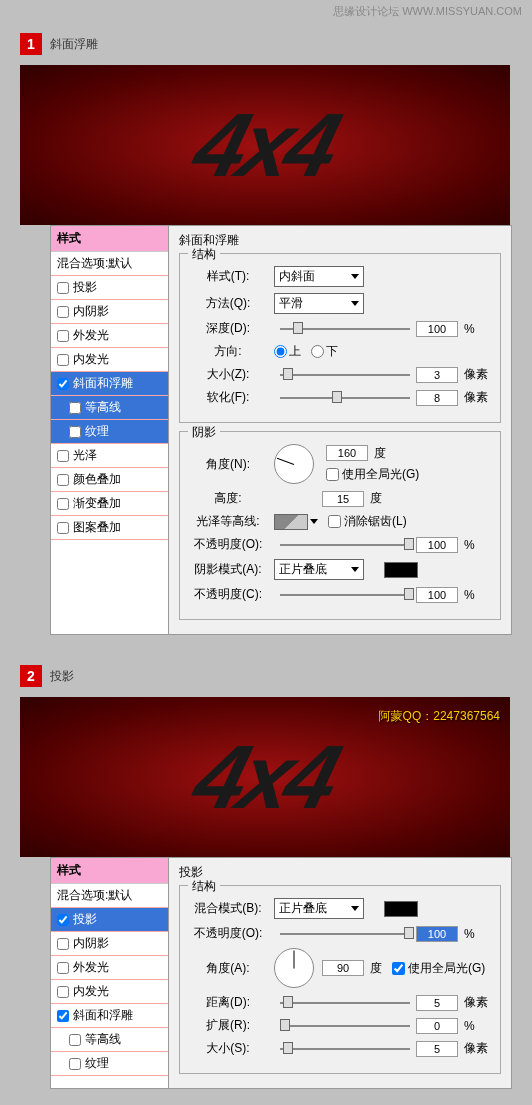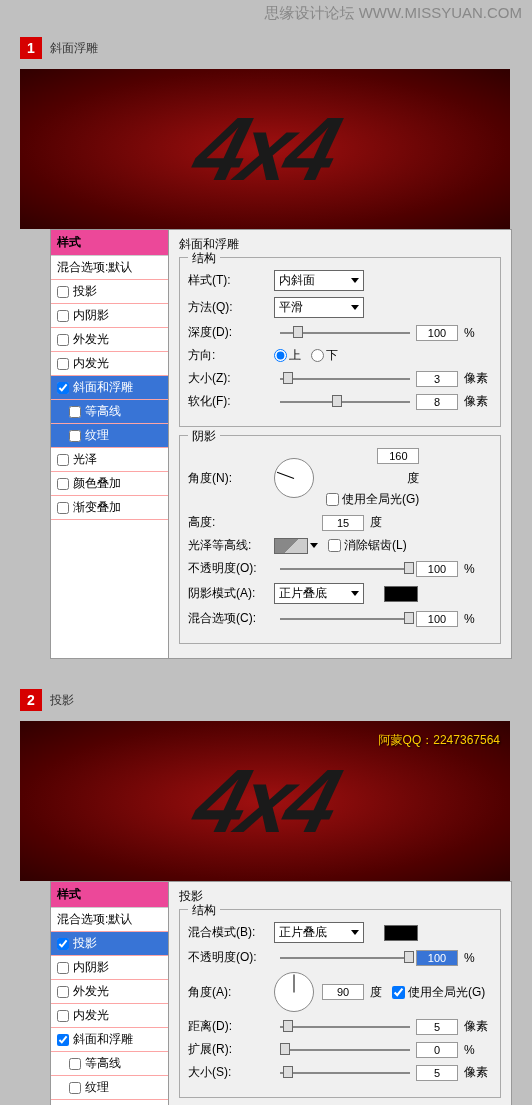--- a/index.html
+++ b/index.html
@@ -1,35 +1,35 @@
 <!DOCTYPE html>
 <html><head>
   <meta charset="utf-8">
   <style>
     * { margin: 0; padding: 0; box-sizing: border-box; }
     body { font-family: "SimSun", Arial, sans-serif; font-size: 12px; background: #c0c0c0; width: 532px; }
-    .header-link { text-align: right; padding: 4px 10px; color: #888; font-size: 15px; }
+    .header-link { text-align: right; padding: 4px 10px; color: #888; font-size: 11px; }
     .section-header { display: flex; align-items: center; padding: 10px 20px; }
     .section-number { width: 22px; height: 22px; background: #d60000; color: #fff; display: flex; align-items: center; justify-content: center; font-weight: bold; font-size: 14px; margin-right: 8px; }
     .section-title { font-size: 12px; color: #333; }
     .preview { margin: 0 20px; width: 490px; height: 160px; background: radial-gradient(ellipse at center, #a01010 0%, #500000 70%, #300000 100%); position: relative; overflow: hidden; }
     .preview-text { position: absolute; top: 50%; left: 50%; transform: translate(-50%, -50%) skewX(-15deg); font-size: 90px; font-weight: 900; font-style: italic; color: #1a1a1a; text-shadow: 2px 2px 8px rgba(0,0,0,0.8), inset 0 0 10px rgba(255,255,255,0.1); font-family: Arial, sans-serif; letter-spacing: -5px; }
     .watermark { position: absolute; top: 11px; right: 10px; color: #ffcc00; font-size: 12px; text-shadow: 1px 1px 2px #000; }
     .panel { background: #f0f0f0; border: 1px solid #999; margin: 0 20px 0 50px; display: flex; }
     .style-list { width: 118px; border-right: 1px solid #999; background: #fff; }
-    .style-list-header { padding: 4px 6px; border-bottom: 1px solid #ccc; font-weight: bold; background: #ec4899; }
+    .style-list-header { padding: 4px 6px; border-bottom: 1px solid #ccc; font-weight: bold; background: #f9a8d4; }
     .style-item { padding: 3px 6px; display: flex; align-items: center; border-bottom: 1px solid #fca5a5; }
     .style-item.selected { background: #3874d6; color: #fff; }
     .style-item.sub { padding-left: 18px; }
     .style-item input[type="checkbox"] { margin-right: 4px; width: 12px; height: 12px; }
     .settings { flex: 1; padding: 6px 10px; }
     .fieldset { border: 1px solid #aaa; padding: 6px 8px 10px; margin-bottom: 8px; position: relative; }
     .fieldset-title { position: absolute; top: -8px; left: 8px; background: #f0f0f0; padding: 0 4px; font-size: 12px; }
     .row { display: flex; align-items: center; margin: 6px 0; }
-    .row-label { width: 80px; text-align: left; margin-right: 6px; }
+    .row-label { width: 80px; text-align: center; margin-right: 6px; }
     .row input[type="text"] { width: 42px; text-align: center; border: 1px solid #999; padding: 1px 2px; font-size: 11px; }
     .row input.selected { background: #3874d6; color: #fff; }
     .row .dropdown { width: 90px; border: 1px solid #666; padding: 1px 4px; background: #fff; display: flex; justify-content: space-between; align-items: center; text-align: right; }
     .row .unit { margin-left: 6px; }
     .slider { flex: 1; max-width: 130px; margin: 0 6px; height: 14px; display: flex; align-items: center; }
     .slider-track { height: 2px; background: #888; flex: 1; position: relative; }
     .slider-thumb { width: 10px; height: 12px; background: #ddd; border: 1px solid #666; position: absolute; top: -6px; }
     .radio-group { display: flex; align-items: center; gap: 10px; }
     .radio-group label { display: flex; align-items: center; gap: 2px; }
     .angle-widget { width: 40px; height: 40px; border: 1px solid #888; border-radius: 50%; background: #fff; position: relative; margin-right: 8px; }
@@ -93,20 +93,24 @@
         <span>光泽</span>
       </div>
     <div class="style-item">
         <input type="checkbox" style="">
         <span>颜色叠加</span>
       </div>
     <div class="style-item">
         <input type="checkbox" style="">
         <span>渐变叠加</span>
       </div>
+    <div class="style-item">
+        <input type="checkbox" style="">
+        <span>图案叠加</span>
+      </div>
   </div>
   <div class="settings">
     <div style="margin-bottom:4px;">斜面和浮雕</div>
     <div class="fieldset">
       <div class="fieldset-title">结构</div>
       <div class="row">
         <span class="row-label">样式(T):</span>
         <div class="dropdown">
             <span>内斜面</span>
             <span class="dropdown-arrow"></span>
@@ -164,21 +168,21 @@
       </div>
     </div>
     <div class="fieldset">
       <div class="fieldset-title">阴影</div>
       <div class="row">
         <span class="row-label">角度(N):</span>
         <div class="angle-widget">
             <div class="angle-line" style="transform:rotate(-160deg)"></div>
           </div>
         <div class="sub-labels">
-          <div style="display:flex;align-items:flex-end;gap:6px;flex-direction:column;">
+          <div style="display:flex;align-items:flex-start;gap:6px;">
             <input type="text" value="160" style="">
             <span>度</span>
           </div>
           <div class="checkbox-inline">
               <input type="checkbox" style="">
               <span>使用全局光(G)</span>
             </div>
         </div>
       </div>
       <div class="row">
@@ -207,21 +211,21 @@
       </div>
       <div class="row">
         <span class="row-label">阴影模式(A):</span>
         <div class="dropdown">
             <span>正片叠底</span>
             <span class="dropdown-arrow"></span>
           </div>
         <span class="swatch black" style="margin-left:20px;"></span>
       </div>
       <div class="row">
-        <span class="row-label">混合选项(C):</span>
+        <span class="row-label">不透明度(C):</span>
         <div class="slider">
             <div class="slider-track">
               <div class="slider-thumb" style="left:95%"></div>
             </div>
           </div>
         <input type="text" value="100" style="">
         <span class="unit">%</span>
       </div>
     </div>
   </div>

